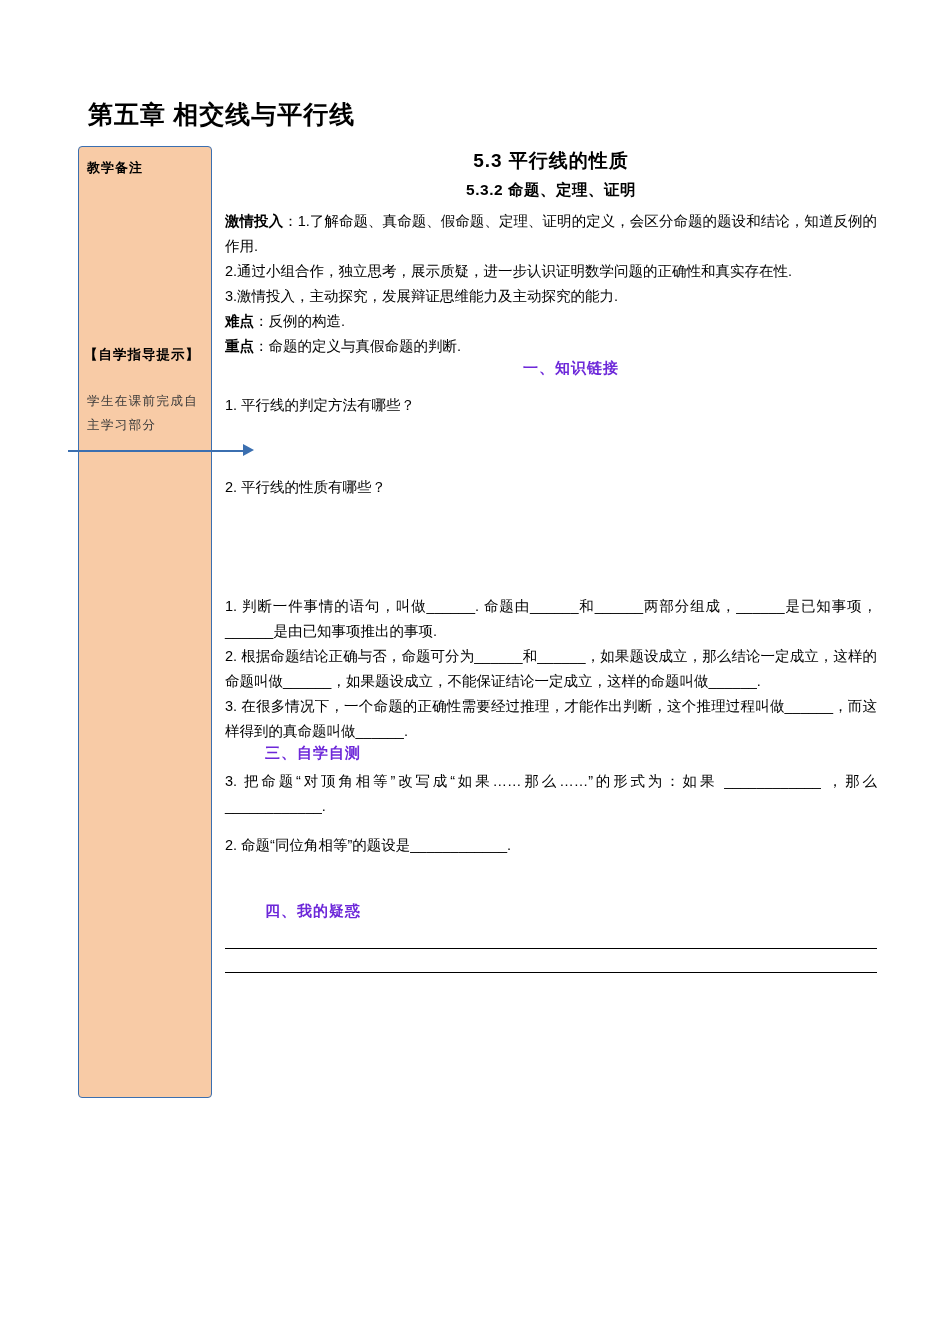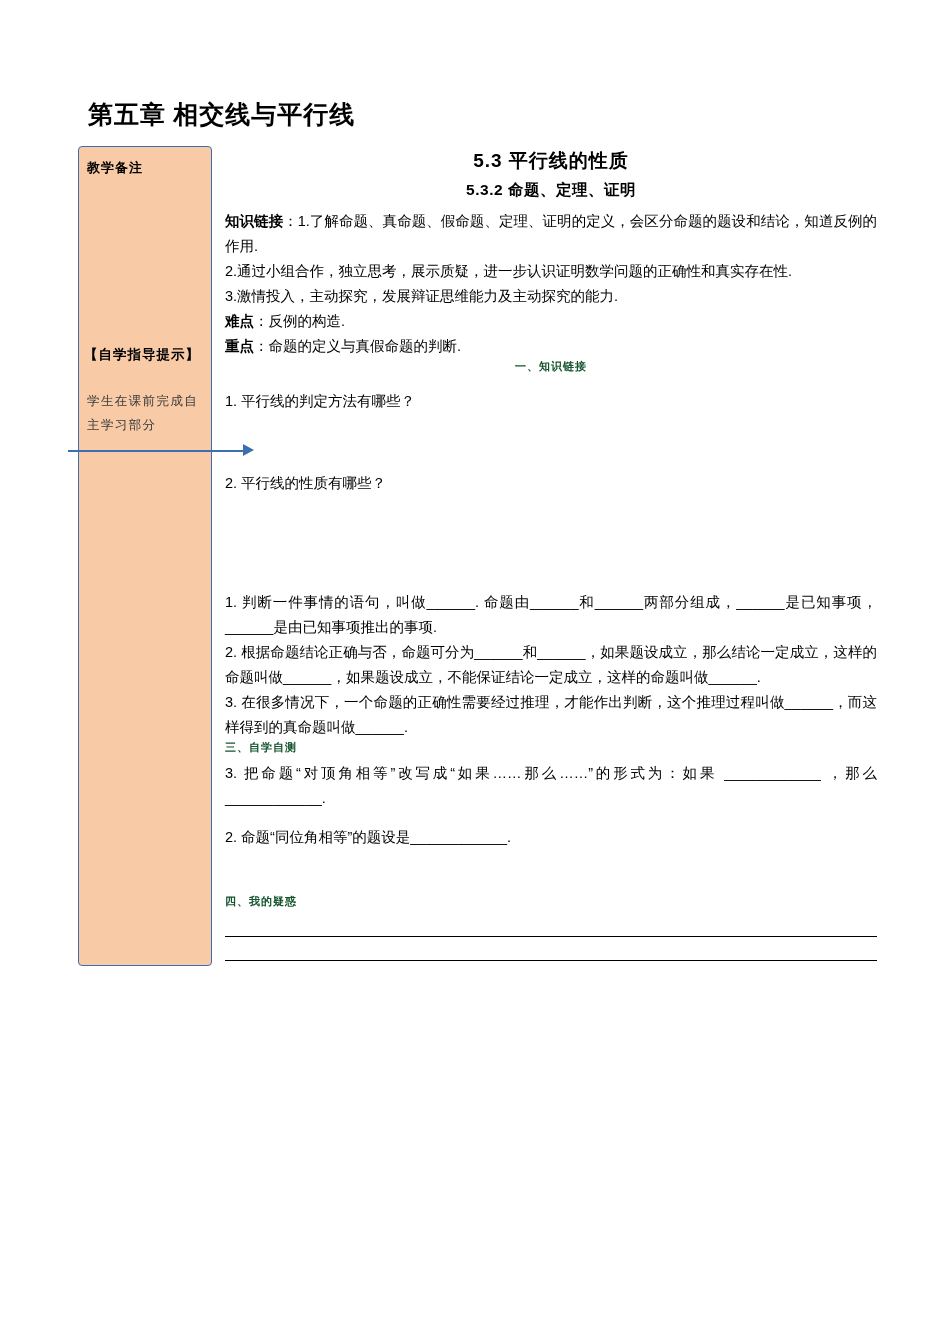--- a/index.html
+++ b/index.html
@@ -28,21 +28,21 @@
     font-size: 25px;
     font-weight: bold;
     letter-spacing: 1px;
   }
   
   .sidebar {
     position: absolute;
     left: 78px;
     top: 146px;
     width: 134px;
-    height: 820px;
+    height: 952px;
     background: #f8cba6;
     border: 1px solid #3b6fb0;
     border-radius: 4px;
     box-sizing: border-box;
   }
   .sidebar-title {
     position: absolute;
     left: 8px;
     top: 12px;
     font-size: 13px;
@@ -141,24 +141,25 @@
     display: flex;
     align-items: center;
     justify-content: center;
     font-family: "Liberation Serif", serif;
     font-size: 23px;
     font-weight: bold;
     color: #1a1a1a;
     letter-spacing: 2px;
   }
   .red-heading {
-    color: #14532d;
-    font-weight: bold;
-    font-size: 11px;
-    letter-spacing: 1px;
+    color: #6d28d9;
+    font-weight: bold;
+    font-size: 15px;
+    letter-spacing: 1px;
+    margin-left: 40px;
   }
   .red-heading-center {
     text-align: center;
   }
   .q {
     font-size: 14.5px;
     line-height: 26px;
     margin: 0;
   }
   .spacer-sm { height: 14px; }
@@ -188,21 +189,21 @@
   </div>
   <div class="arrow-line"></div>
   <div class="arrow-head"></div>
 
   <div class="content">
 
     <div class="sec-title">5.3  平行线的性质</div>
     <div class="sub-title">5.3.2  命题、定理、证明</div>
 
     <p class="para">
-      <span class="label">知识链接</span><span>：1.了解命题、真命题、假命题、定理、证明的定义，会区分命题的题设和结论，知道反例的作用.</span>
+      <span class="label">激情投入</span><span>：1.了解命题、真命题、假命题、定理、证明的定义，会区分命题的题设和结论，知道反例的作用.</span>
     </p>
     <p class="para">
       <span>2.通过小组合作，独立思考，展示质疑，进一步认识证明数学问题的正确性和真实存在性.</span>
     </p>
     <p class="para">
       <span>3.激情投入，主动探究，发展辩证思维能力及主动探究的能力.</span>
     </p>
     <p class="para">
       <span class="label">难点</span><span>：反例的构造.</span>
     </p>

